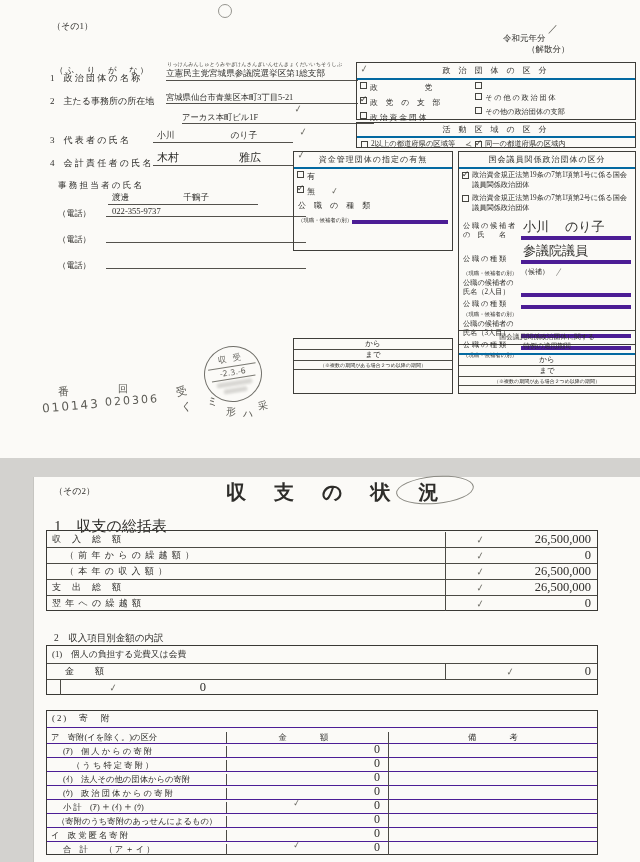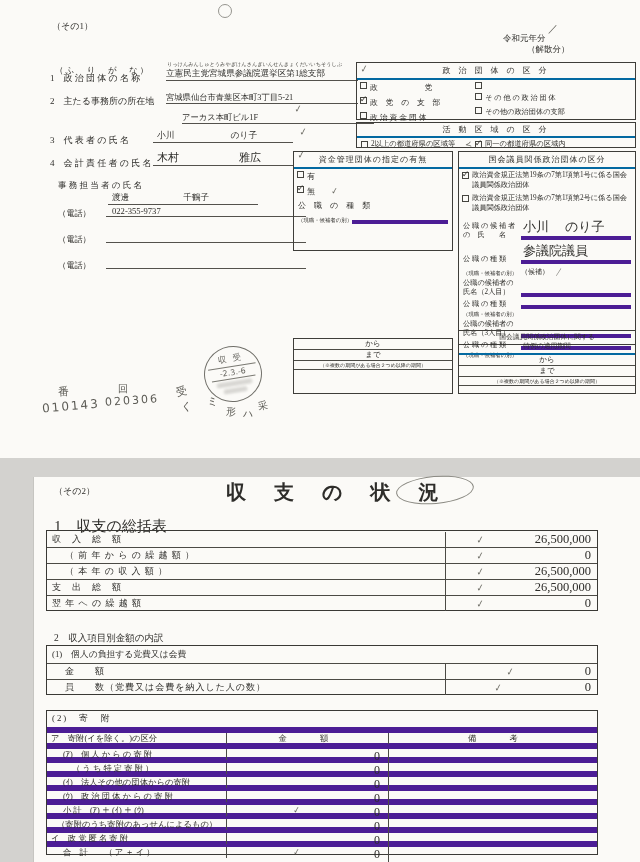--- a/index.html
+++ b/index.html
@@ -27,21 +27,21 @@
   
   .tbl{position:absolute;border:1.6px solid #3a3935;display:flex;flex-direction:column}
   .trow{display:flex;align-items:center;border-top:1px solid #4b4a45;height:16px;flex:none}
   .trow.first{border-top:none}
   .spine{width:13px;border-right:1px solid #4b4a45;flex:none}
   .tlbl{flex:1;display:flex;align-items:center;padding-left:5px;font-size:9px;letter-spacing:1px}
   .tval{width:152px;border-left:1px solid #4b4a45;display:flex;align-items:center;
         justify-content:flex-end;padding-right:6px;font-size:12.5px;position:relative}
   .tval .tick{position:absolute;left:30px;top:2px;font-size:10px}
   .thdr{padding:2px 5px;font-size:8.8px;display:flex;align-items:center;flex:none}
-  .t3row{display:flex;align-items:flex-start;border-top:6px solid #4c1d95;height:14px;flex:none}
+  .t3row{display:flex;align-items:flex-end;border-top:1px solid #4c1d95;height:14px;flex:none}
   .c1{width:180px;border-right:1px solid #4b4a45;display:flex;align-items:center;font-size:8.3px;position:relative}
   .c2{width:162px;border-right:1px solid #4b4a45;position:relative;display:flex;align-items:center;
       justify-content:flex-end;padding-right:8px;font-size:12px}
   .c3{flex:1}
   .c2 .tick{position:absolute;left:66px;top:0;font-size:9px}
   .colhdr{justify-content:center;font-size:8.3px}
   
   .stamp{position:absolute;left:204px;top:346px;width:58px;height:56px;border:1.5px solid #6f6e68;
          border-radius:50%;transform:rotate(-9deg);color:#66655f;text-align:center;overflow:hidden}
   .stamp .s1{font-size:8.5px;letter-spacing:2px;border-bottom:1px solid #7a7972;margin:6px 4px 0;padding-bottom:1px}
@@ -335,21 +335,20 @@
       <div class="trow">
         <span class="spine"></span>
         <div class="tlbl">金　　額</div>
         <div class="tval">
             <span class="tick" style="left:60px">✓</span>
             <span>0</span>
           </div>
       </div>
       <div class="trow">
         <span class="spine"></span>
-        <div class="tlbl">員　　数（党費又は会費を納入した人の数）</div>
         <div class="tval">
             <span class="tick" style="left:48px">✓</span>
             <span>0</span>
           </div>
       </div>
     </div>
 
     <div class="tbl" style="left:12px;top:233px;width:552px;height:145px">
       <div class="thdr" style="height:16px;letter-spacing:2px">(2)　寄　附</div>
       <div class="t3row" style="height:16px">

